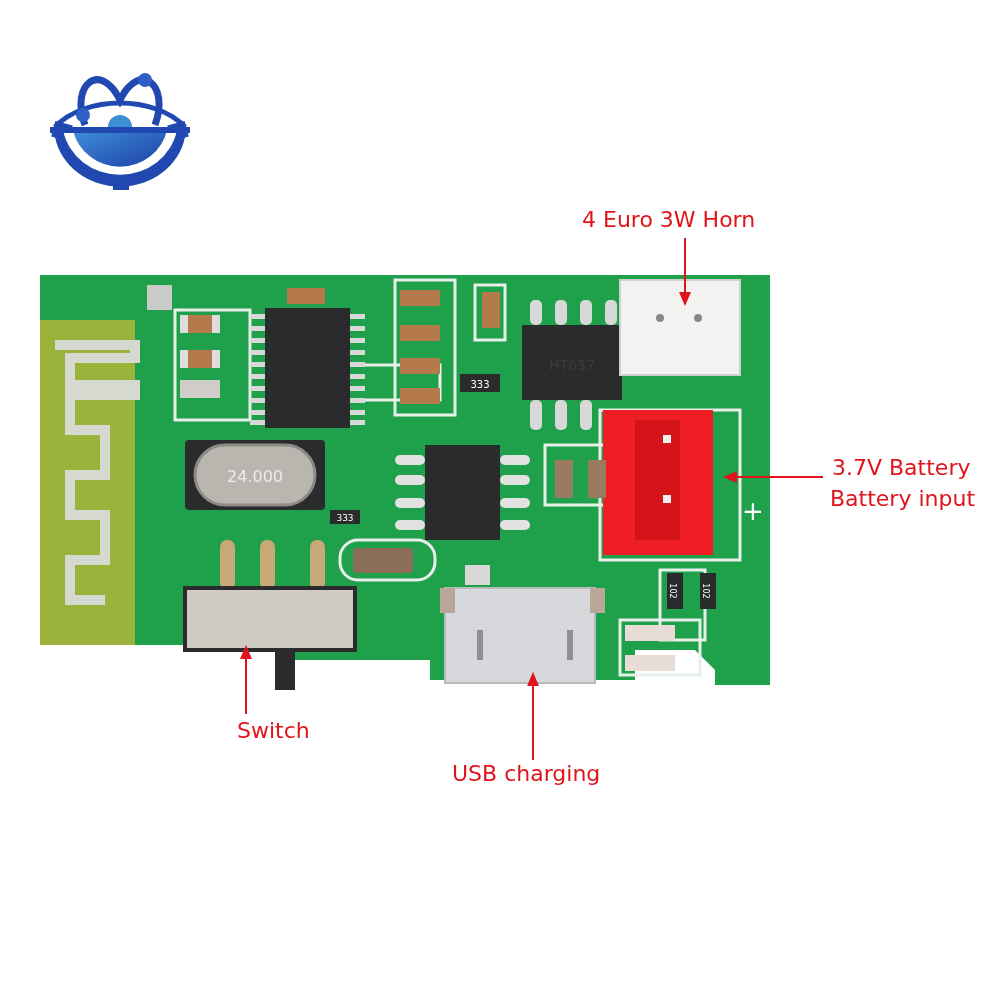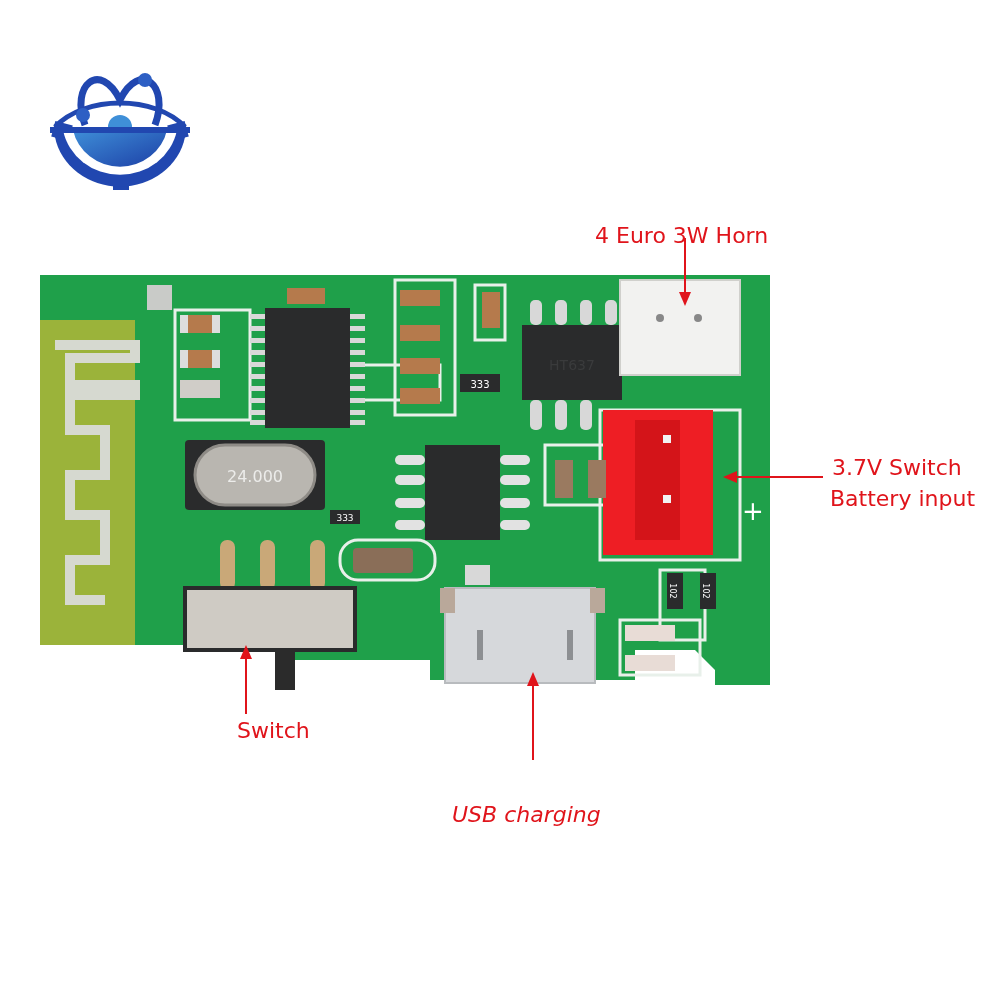--- a/index.html
+++ b/index.html
@@ -177,28 +177,28 @@
     <rect x="632" y="303" width="16" height="36" fill="#2a2b2c"></rect>
     <text x="640" y="326" font-size="8" fill="#fff" text-anchor="middle" transform="rotate(90 640 321)" font-family="DejaVu Sans, sans-serif">102</text>
     <rect x="665" y="303" width="16" height="36" fill="#2a2b2c"></rect>
     <text x="673" y="326" font-size="8" fill="#fff" text-anchor="middle" transform="rotate(90 673 321)" font-family="DejaVu Sans, sans-serif">102</text>
 
     <rect x="590" y="355" width="50" height="16" fill="#e8dcd6"></rect>
     <rect x="590" y="385" width="50" height="16" fill="#e8dcd6"></rect>
   </svg>
 </div>
 
-<div class="label" style="left:595px;top:207px;margin-top:16px;">4 Euro 3W Horn</div>
+<div class="label" style="left:582px;top:207px;">4 Euro 3W Horn</div>
 <div class="arrow-line" style="left:684px;top:238px;width:2px;height:58px;"></div>
 <div class="abs" style="left:679px;top:292px;width:0;height:0;border-left:6px solid transparent;border-right:6px solid transparent;border-top:14px solid #e0141b;"></div>
 
-<div class="label" style="left:832px;top:455px;">3.7V Switch</div>
+<div class="label" style="left:832px;top:455px;">3.7V Battery</div>
 <div class="label" style="left:830px;top:486px;text-align:right;">Battery input</div>
 <div class="arrow-line" style="left:735px;top:476px;width:88px;height:2px;"></div>
 <div class="abs" style="left:723px;top:471px;width:0;height:0;border-top:6px solid transparent;border-bottom:6px solid transparent;border-right:14px solid #e0141b;"></div>
 
 <div class="abs" style="left:240px;top:645px;width:0;height:0;border-left:6px solid transparent;border-right:6px solid transparent;border-bottom:14px solid #e0141b;"></div>
 <div class="arrow-line" style="left:245px;top:658px;width:2px;height:56px;"></div>
 <div class="label" style="left:203px;top:718px;margin-left:34px;">Switch</div>
 
 <div class="abs" style="left:527px;top:672px;width:0;height:0;border-left:6px solid transparent;border-right:6px solid transparent;border-bottom:14px solid #e0141b;"></div>
 <div class="arrow-line" style="left:532px;top:685px;width:2px;height:75px;"></div>
-<div class="label" style="left:452px;top:802px;font-style:italic;">USB charging</div>
+<div class="label" style="left:452px;top:761px;">USB charging</div>
 
 </body></html>

